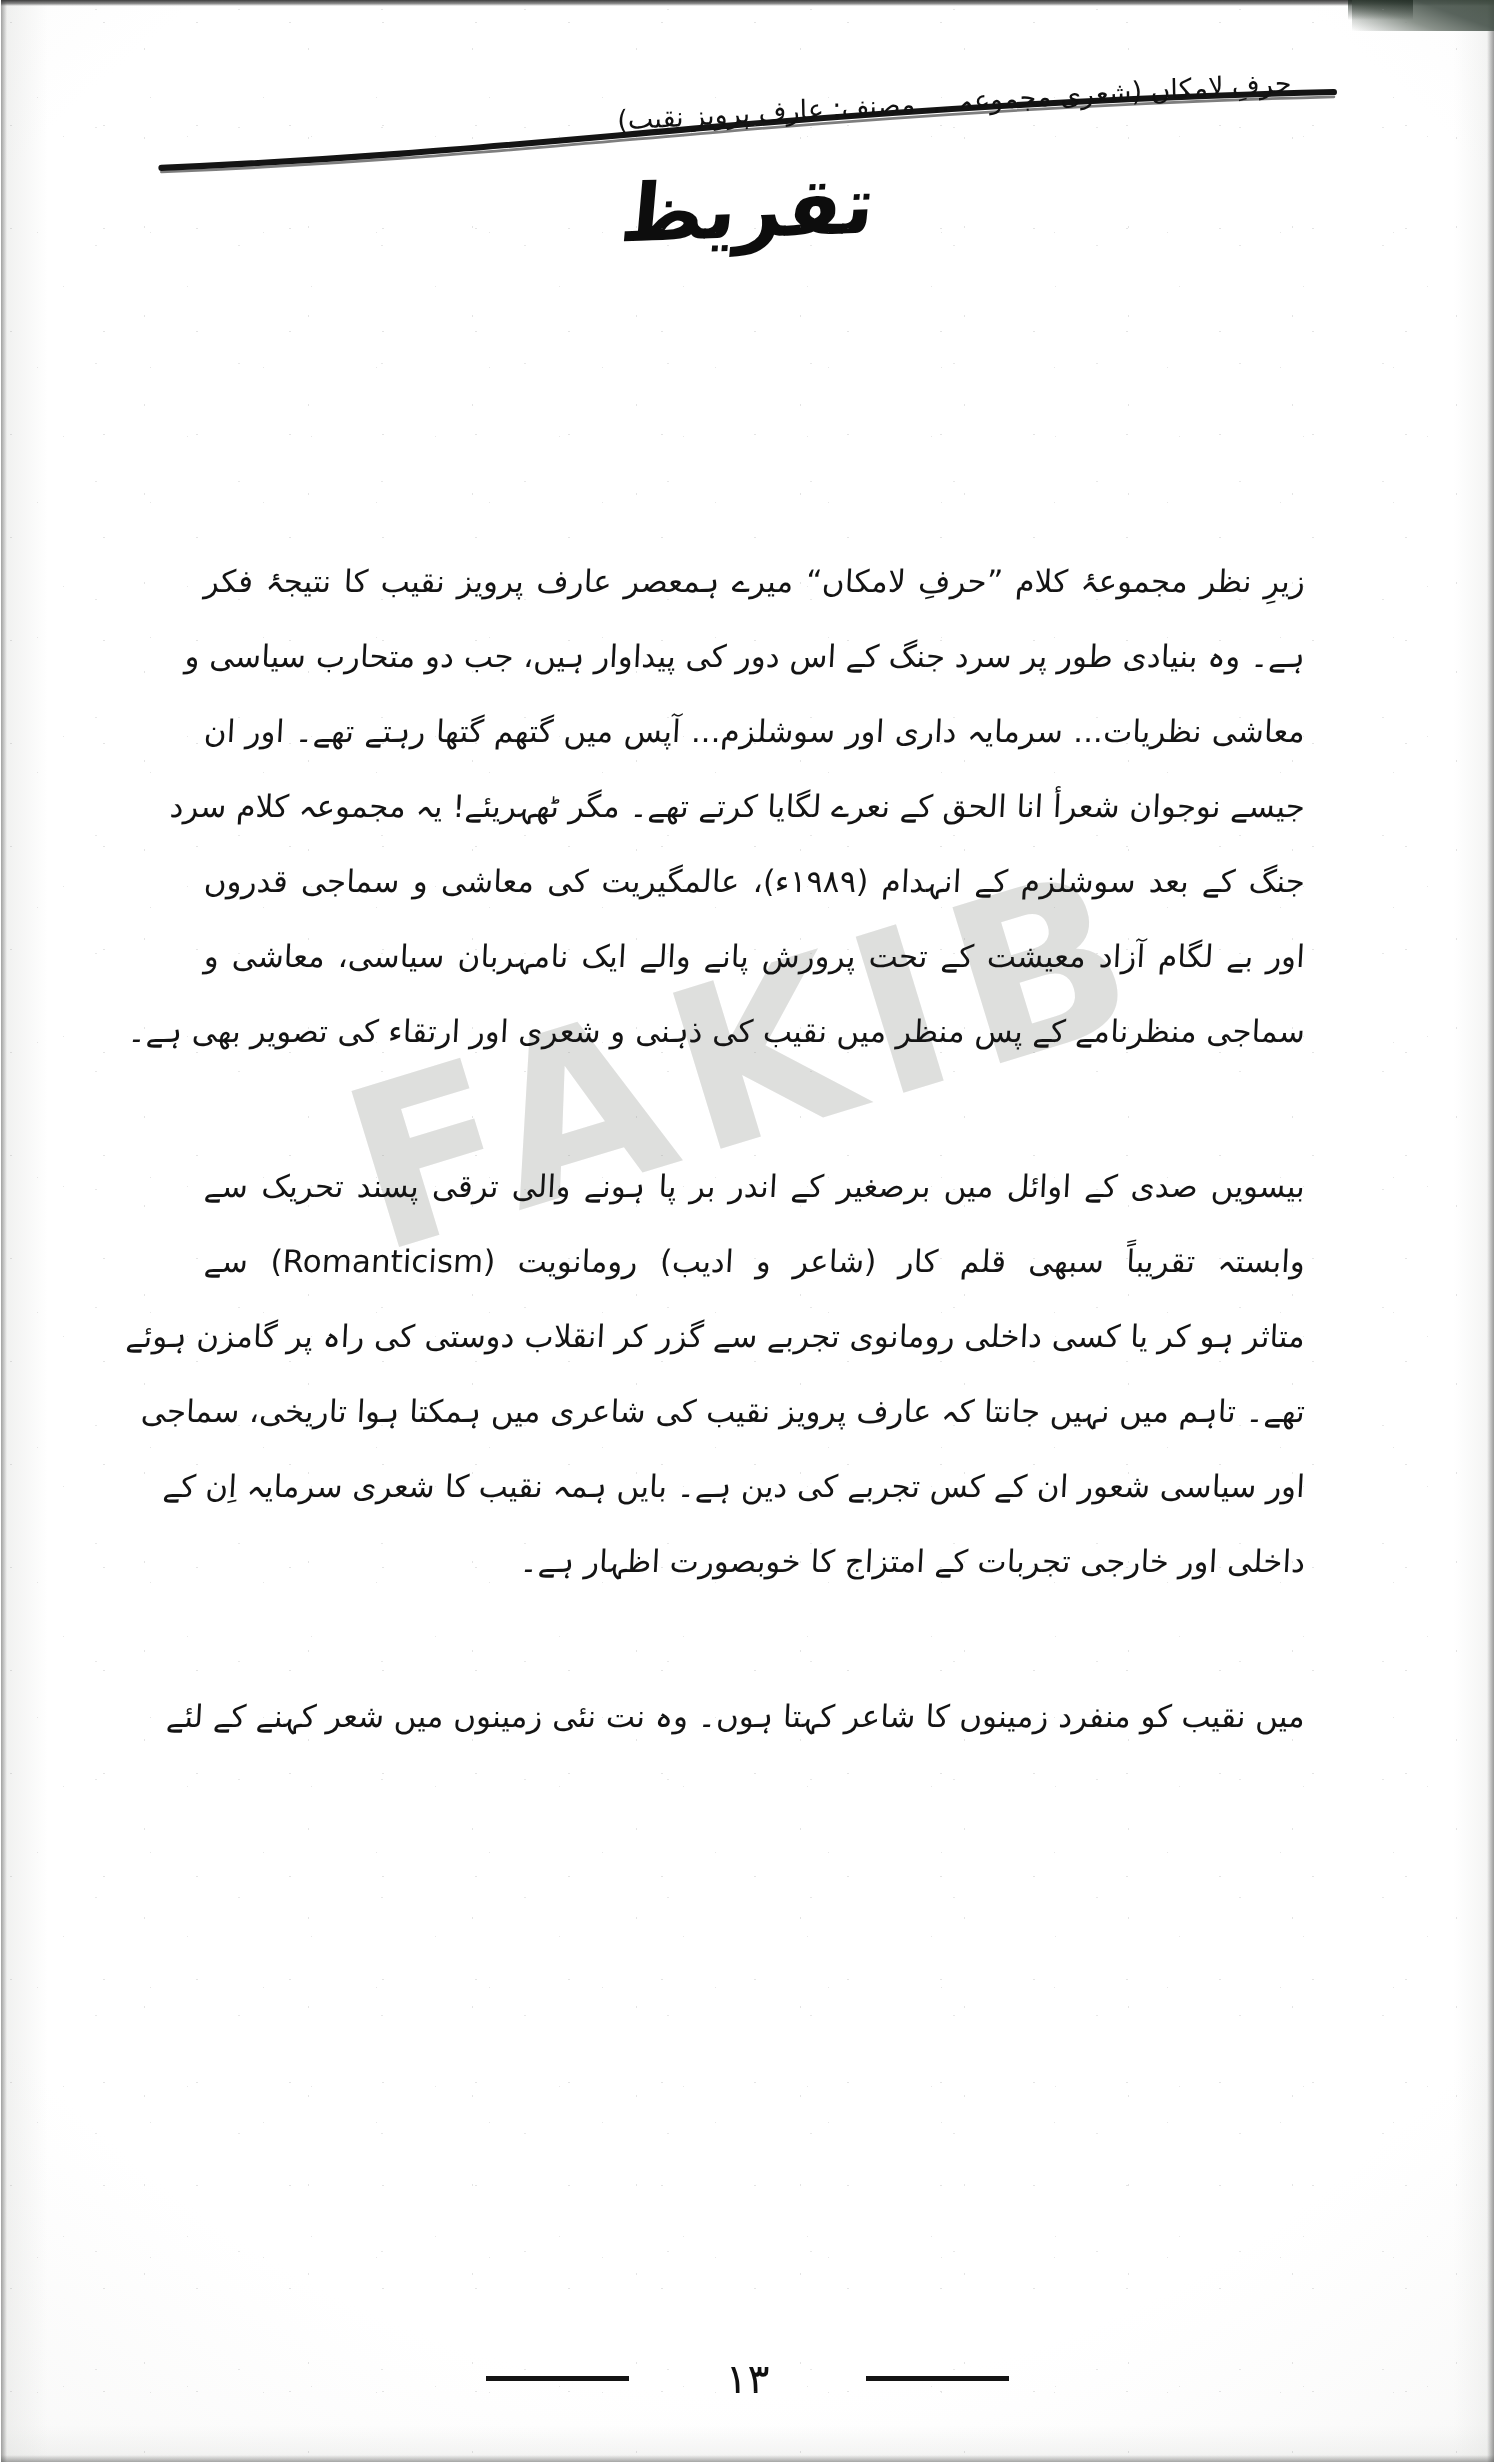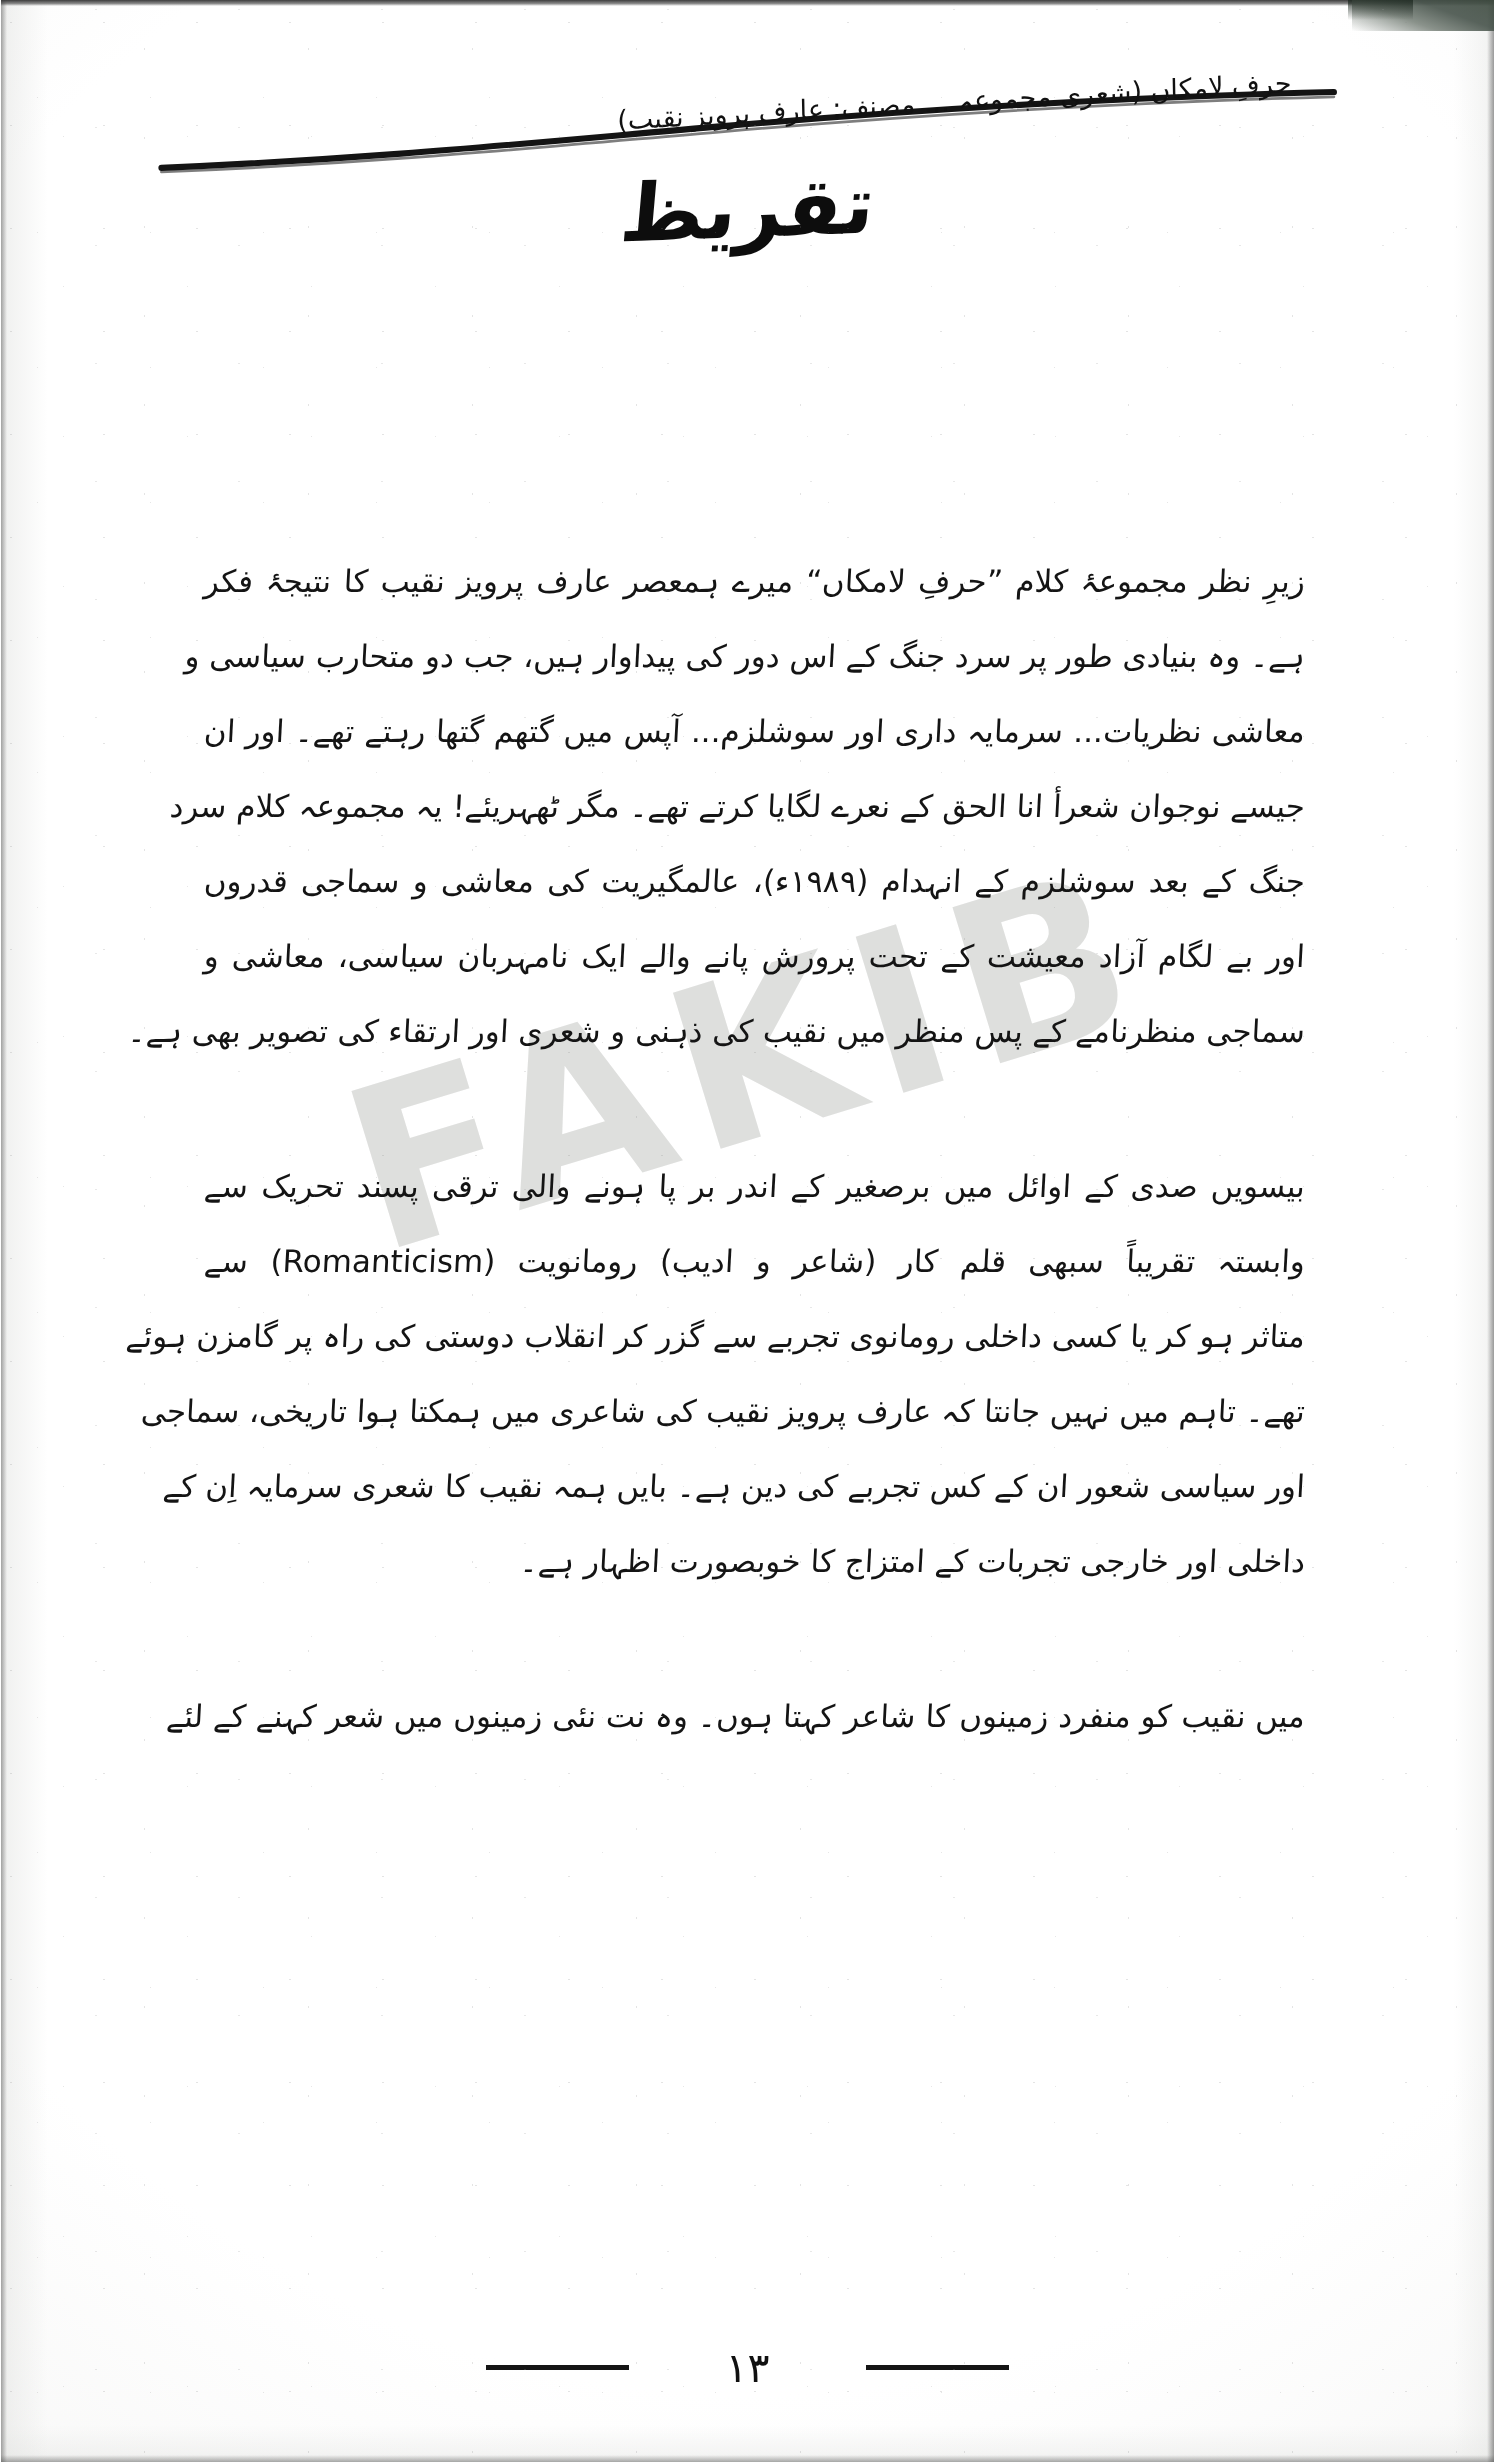--- a/index.html
+++ b/index.html
@@ -158,21 +158,21 @@
     direction:rtl;
     transform:skewX(-3deg);
     transform-origin:right center;
     font-weight:500;
   }
   .line.loose   { text-align-last:right; }
 
   
   #footer {
     position:absolute;
-    bottom:64px;
+    bottom:53px;
     left:0;
     width:1495px;
     height:61px;
     z-index:3;
     display:flex;
     align-items:center;
     justify-content:center;
     gap:0;
   }
   .foot-rule {

